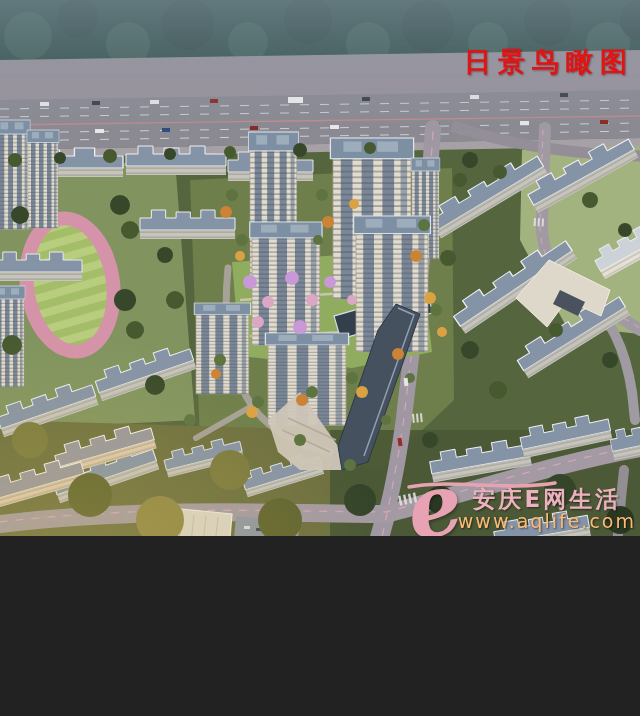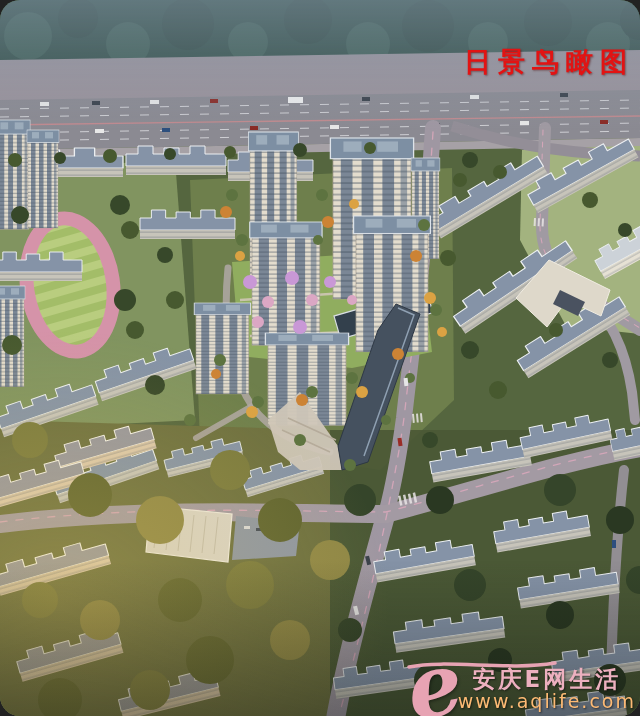--- a/index.html
+++ b/index.html
@@ -1,17 +1,17 @@
 <!DOCTYPE html>
 <html><head>
 <meta charset="utf-8">
 <style>
   html,body{margin:0;padding:0;background:#222;}
-  .stage{position:relative;width:640px;height:716px;overflow:hidden;
-         font-family:"DejaVu Sans",sans-serif;background:#55663f;border-radius:20px;}
+  .stage{position:relative;width:640px;height:536px;overflow:hidden;
+         font-family:"DejaVu Sans",sans-serif;background:#55663f;}
   .stage svg{position:absolute;inset:0;display:block;}
 
   
   .t-teal  circle{fill:#3b5a51}
   .t-teal  circle.d{fill:#2c453f}
   .t-dark  circle{fill:#47592f}
   .t-dark  circle.d{fill:#37482a}
   .t-green circle{fill:#5d7340}
   .t-warm  circle{fill:#7a7a3e}
   .t-warm  circle.d{fill:#5f6430}

